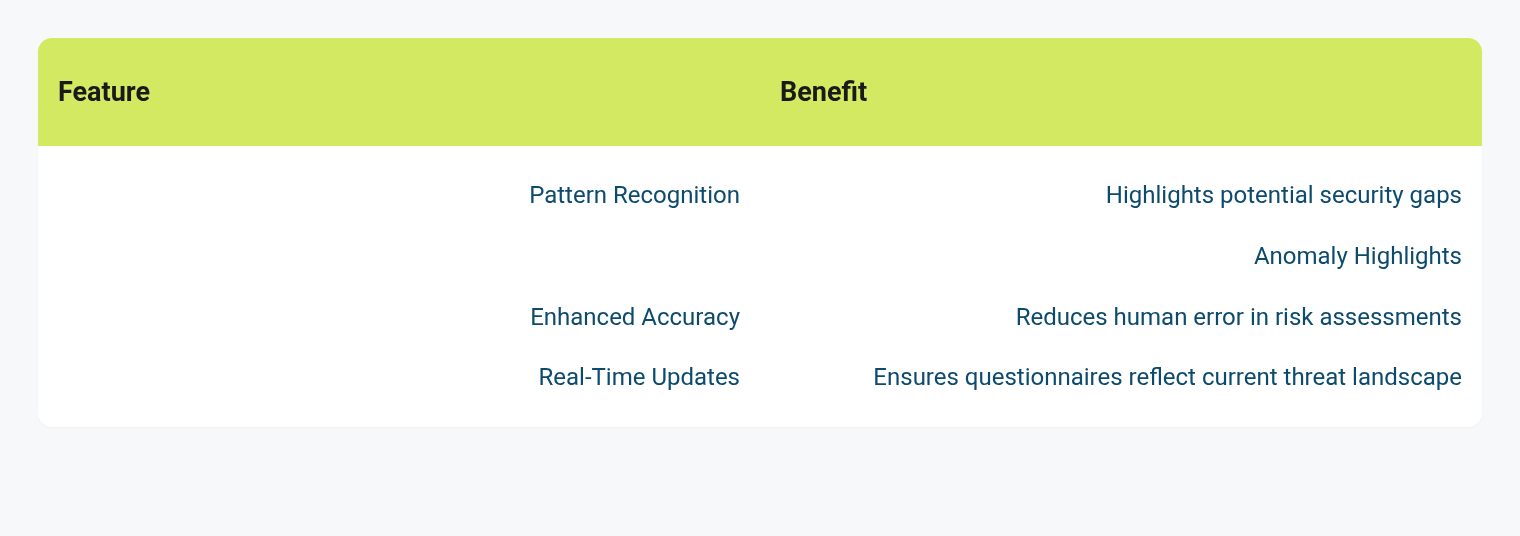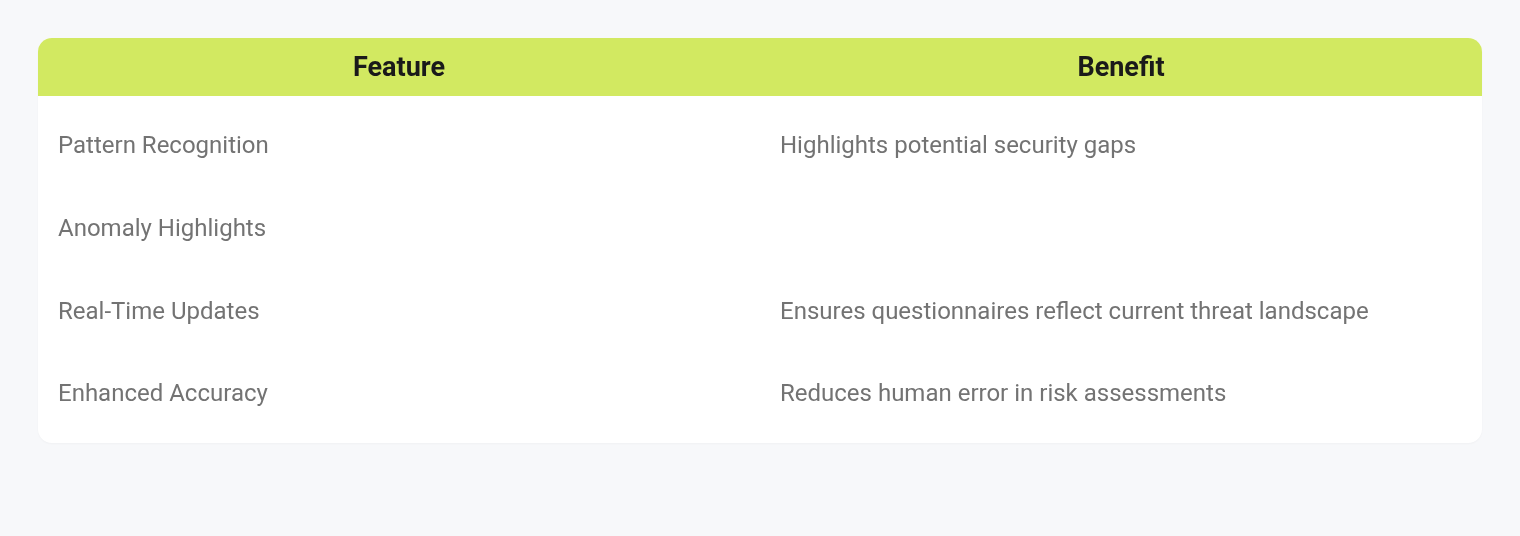--- a/index.html
+++ b/index.html
@@ -19,35 +19,35 @@
       border-radius: 14px;
       overflow: hidden;
       box-shadow: 0 1px 2px rgba(0,0,0,0.03);
     }
     .table-header {
       display: flex;
       background-color: #d2e961;
     }
     .table-header .col {
       flex: 1;
-      text-align: center;
-      padding: 13px 20px;
+      text-align: left;
+      padding: 38px 20px;
       font-size: 27px;
       font-weight: 700;
       color: #1a1a1a;
     }
     .table-body .table-row {
       display: flex;
     }
     .table-body .table-row .col {
       flex: 1;
-      text-align: left;
-      padding: 24px 20px;
+      text-align: right;
+      padding: 13px 20px;
       font-size: 24px;
-      color: #737373;
+      color: #0c4a6e;
       line-height: 1.45;
     }
     .table-body .table-row:first-child .col {
       padding-top: 32px;
     }
     .table-body .table-row:last-child .col {
       padding-bottom: 32px;
     }
   </style>
 </head>
@@ -60,21 +60,21 @@
   </div>
   <div class="table-body">
     <div class="table-row">
       <div class="col">Pattern Recognition</div>
       <div class="col">Highlights potential security gaps</div>
     </div>
     <div class="table-row">
       <div class="col">Anomaly Highlights</div>
     </div>
     <div class="table-row">
+      <div class="col">Enhanced Accuracy</div>
+      <div class="col">Reduces human error in risk assessments</div>
+    </div>
+    <div class="table-row">
       <div class="col">Real-Time Updates</div>
       <div class="col">Ensures questionnaires reflect current threat landscape</div>
-    </div>
-    <div class="table-row">
-      <div class="col">Enhanced Accuracy</div>
-      <div class="col">Reduces human error in risk assessments</div>
     </div>
   </div>
 </div>
 
 </body></html>

